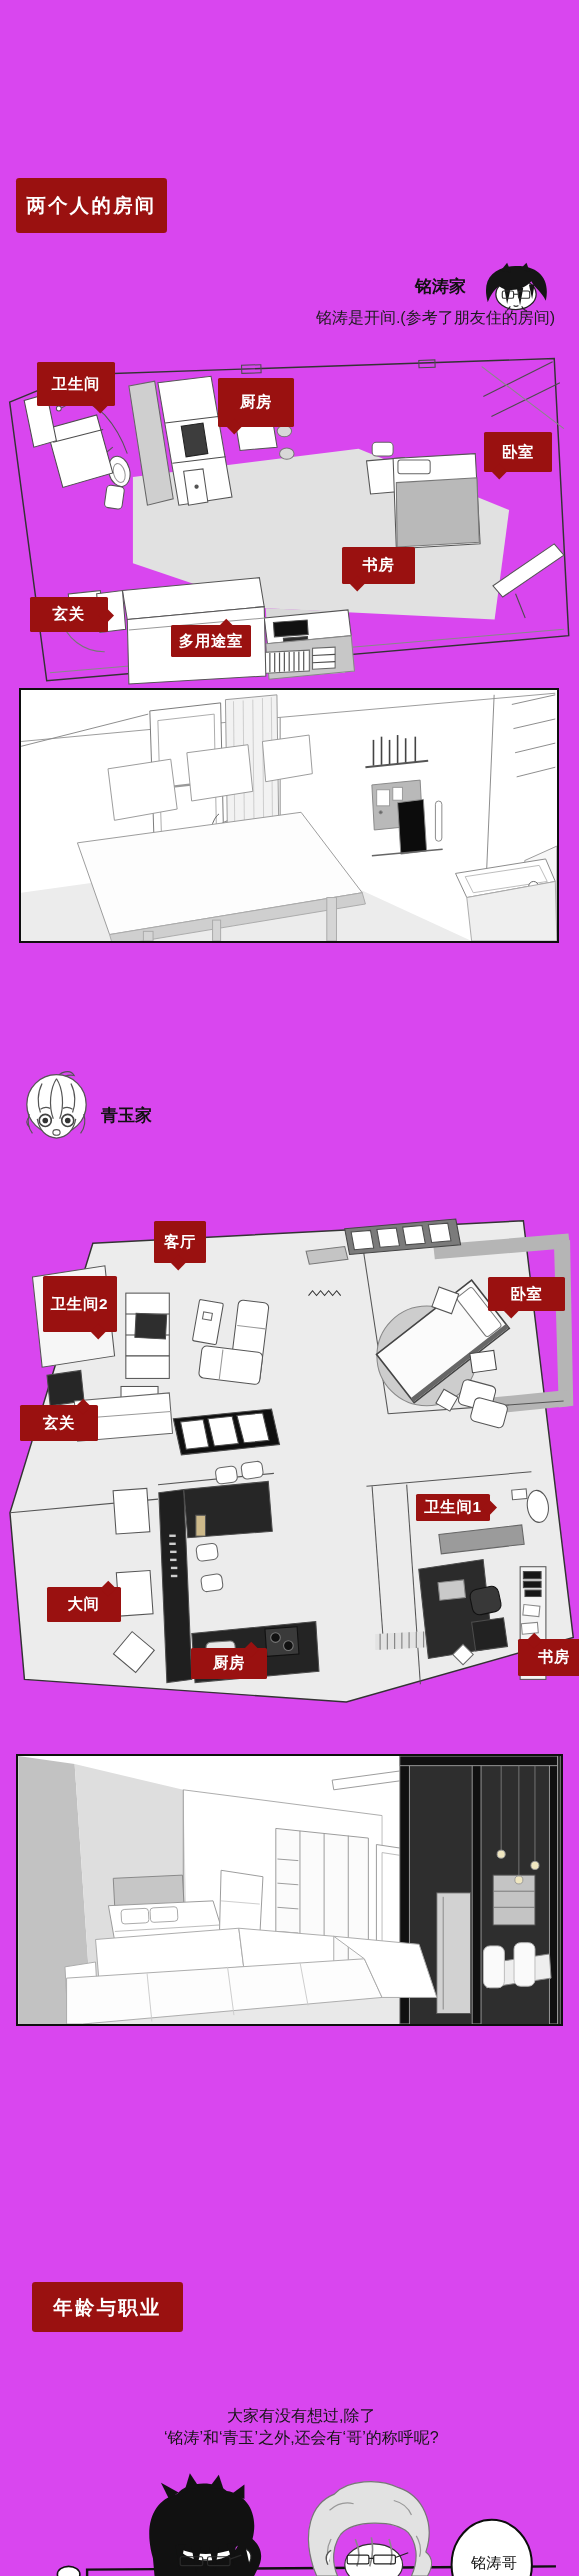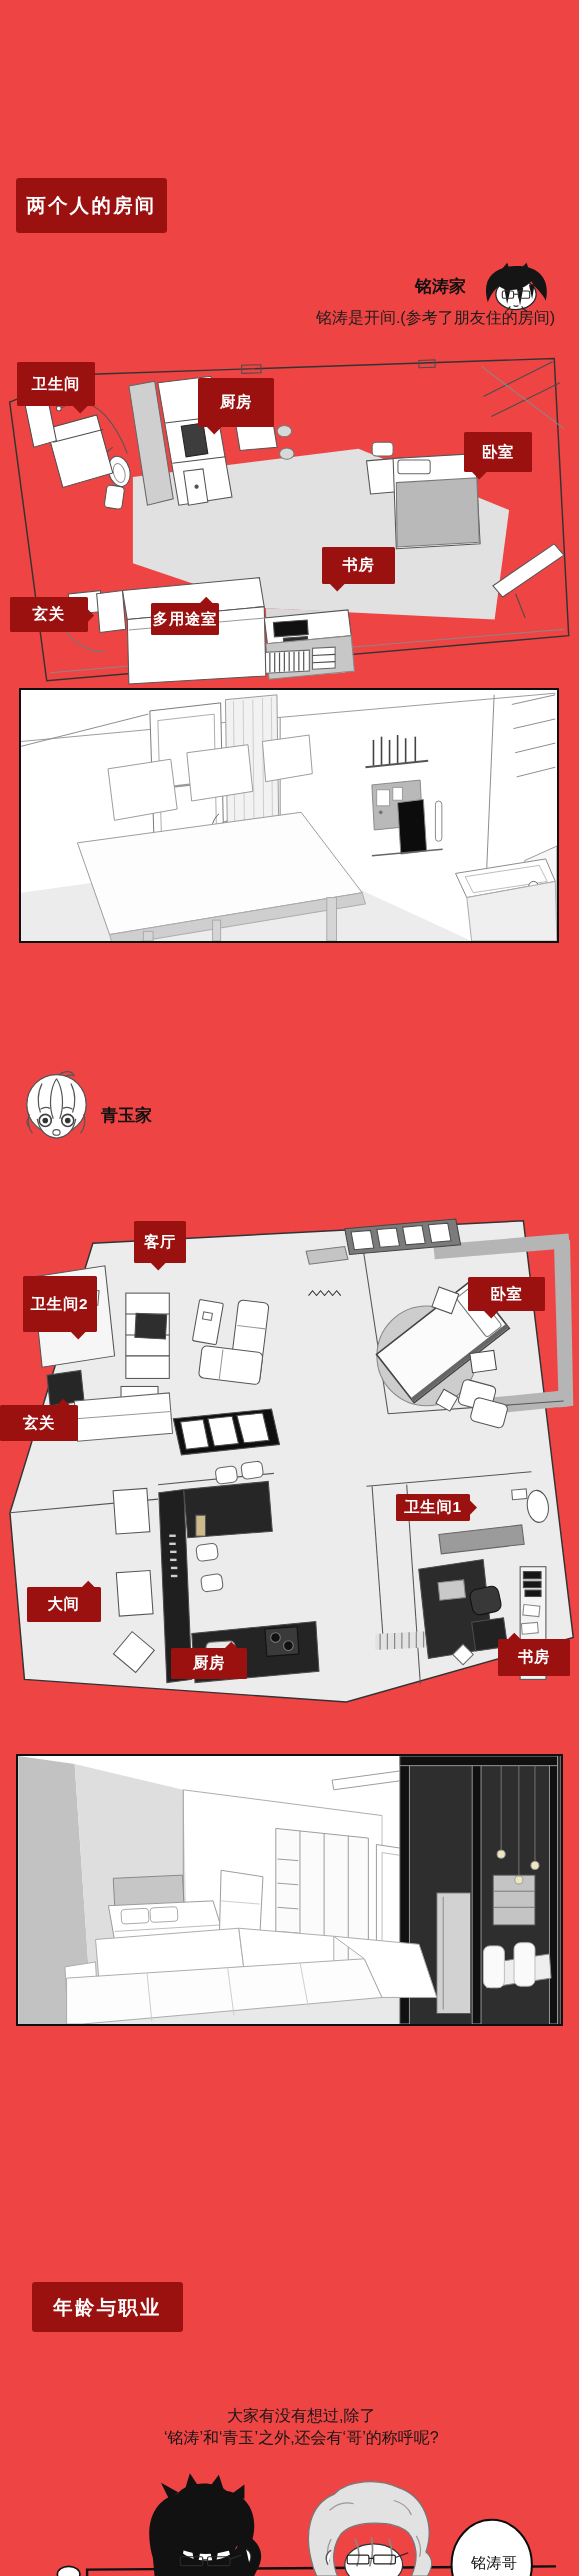--- a/index.html
+++ b/index.html
@@ -1,22 +1,22 @@
 <!DOCTYPE html>
 <html style="font-size:13px"><head>
 <meta charset="utf-8">
 <style>
   html,body{margin:0;padding:0;background:#fff;}
-  #page{position:relative;width:580px;height:2576px;margin:0 auto;background:#ef4444;overflow:hidden;
+  #page{position:relative;width:580px;height:2576px;margin:0 auto;background:#d946ef;overflow:hidden;
         font-family:"Liberation Sans","DejaVu Sans",sans-serif;color:#1b1b1b;}
   .abs{position:absolute;}
   .tag{position:absolute;background:#9a1110;color:#fff;display:flex;align-items:center;justify-content:center;
        border-radius:3.2px;font-weight:700;font-size:19.3px;letter-spacing:2.4px;}
   .plabel{position:absolute;background:#9a1110;color:#fff;display:flex;align-items:center;justify-content:center;
-          border-radius:1.6px;font-weight:700;font-size:15.3px;letter-spacing:0.8px;z-index:6;}
+          border-radius:1.6px;font-weight:700;font-size:15.3px;letter-spacing:0.8px;z-index:6;margin-left:20px;}
   .plabel .tail{position:absolute;width:10.5px;height:10.5px;background:#9a1110;transform:rotate(45deg);}
   .name{position:absolute;font-size:17px;font-weight:700;color:#111;}
   .desc{position:absolute;font-size:16px;line-height:20px;color:#1c1c1c;}
   .panel{position:absolute;background:#fff;border:2.4px solid #0f0f0f;overflow:hidden;}
   svg{display:block;}
   .agetext{position:absolute;text-align:center;font-size:16px;line-height:22px;color:#161616;}
   .bubbletext{position:absolute;font-size:15.3px;font-weight:400;color:#111;text-align:center;z-index:8;}
 </style>
 </head>
 <body>
@@ -138,21 +138,21 @@
     <span>卧室</span>
     </div>
   <div class="plabel" style="left:322px;top:547px;width:73px;height:37px;">
     <span class="tail" style="bottom:-4px;left:9.7px;"></span>
     <span>书房</span>
     </div>
   <div class="plabel" style="left:9.7px;top:597px;width:78px;height:35px;">
     <span class="tail" style="right:-4px;top:13px;"></span>
     <span>玄关</span>
     </div>
-  <div class="plabel" style="left:151px;top:603px;width:68px;height:32px;">
+  <div class="plabel" style="left:151px;top:625px;width:80px;height:32px;">
     <span class="tail" style="top:-4px;left:50px;"></span>
     <span>多用途室</span>
     </div>
 
   <div class="panel" style="left:18.5px;top:688px;width:536px;height:251px;">
     <svg width="536" height="251" viewBox="0 0 666 312">
       <g stroke="#8a8a8a" stroke-width="1.2" fill="none">
         <polyline points="0,64 322,34 664,4" stroke="#999"></polyline>
         <line x1="322" y1="34" x2="322" y2="210"></line>
         <line x1="0" y1="70" x2="158" y2="30"></line>

